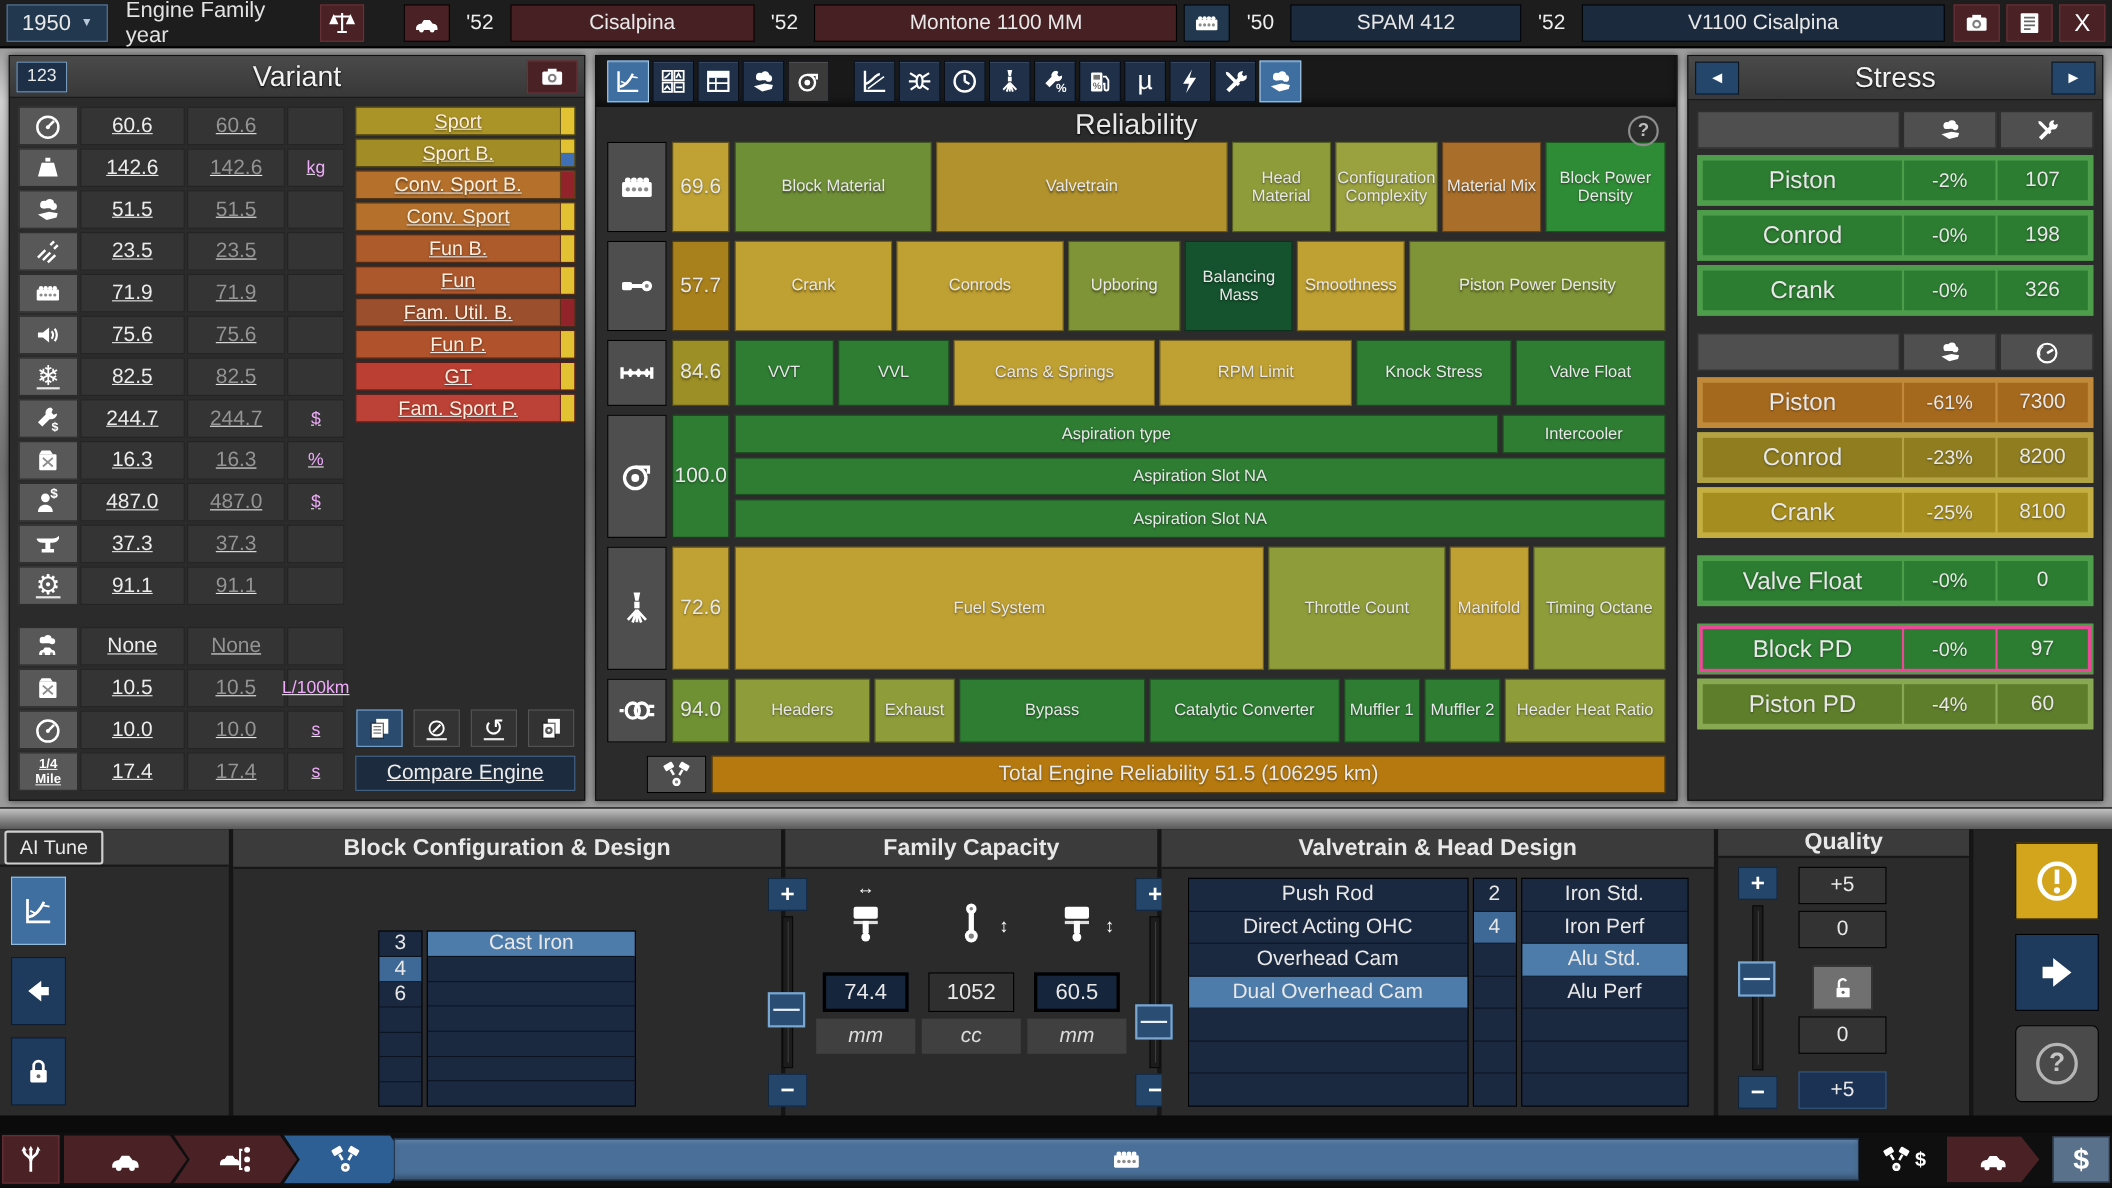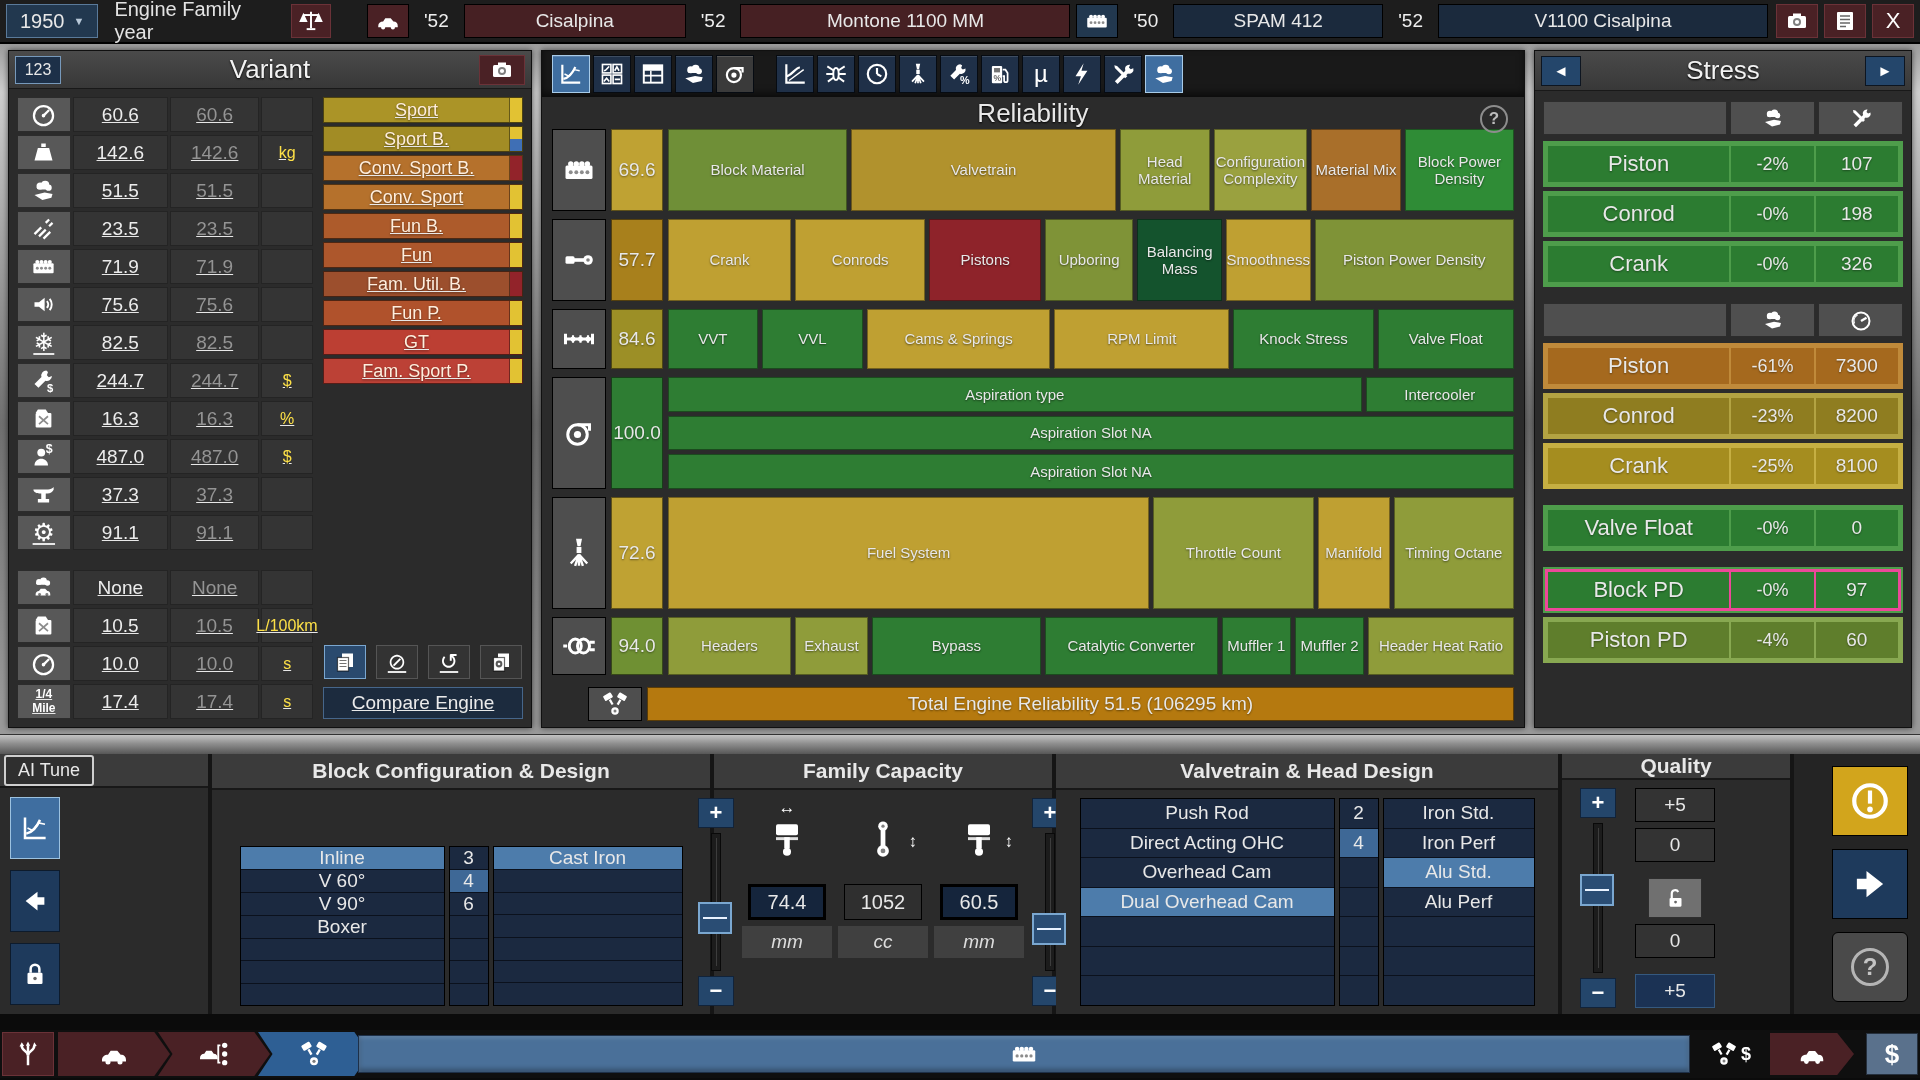--- a/index.html
+++ b/index.html
@@ -47,21 +47,21 @@
 
   .vbody { flex:1; display:flex; padding:8px; gap:10px;text-decoration:underline; }
   .statcol { width:296px; }
   .statgrp { display:flex; flex-direction:column; gap:3px; }
   .grp2 { margin-top:20px; }
   .stat-row { display:flex; gap:2px; height:35px; }
   .stat-ic { width:54px; background:#585858; border:1px solid #2c2c2c; display:flex; align-items:center; justify-content:center; }
   .scell { background:#343434; border:1px solid #242424; display:flex; align-items:center; justify-content:center; font-size:19px; }
   .v1 { width:96px; color:#ececec; }
   .v2 { width:90px; color:#949494; }
-  .sunit { width:52px; color:#fde047; font-size:16px; }
+  .sunit { width:52px; color:#f0abfc; font-size:16px; }
   .qm { display:flex; flex-direction:column; align-items:center; font-weight:bold; color:#fff; }
   .qm span { font-size:12px; line-height:1.1; }
 
   .mktcol { flex:1; display:flex; flex-direction:column; }
   .mkts { display:flex; flex-direction:column; gap:3px; }
   .mkt { height:26px; display:flex; border:1px solid rgba(0,0,0,.55); cursor:pointer; }
   .mkt-label { flex:1; display:flex; align-items:center; justify-content:center;
     font-size:18px; color:#ffeedd; text-shadow:0 1px 2px rgba(0,0,0,.5); }
   .mkt-edge { width:13px; display:flex; flex-direction:column; border-left:1px solid rgba(0,0,0,.4); }
   .mkt-edge div { flex:1; }
@@ -917,21 +917,20 @@
             <div class="ric">
               <svg class="sico" style="width: 36px; height: 36px;">
                 <use href="#sym-pistoncrank" xlink:href="#sym-pistoncrank"></use>
               </svg>
             </div>
             <div class="rscore" style="background: rgb(168, 128, 28);">57.7</div>
             <div class="rsegs">
               <div class="rline">
                 <div class="rseg" style="background: rgb(191, 160, 50); flex-grow: 15; flex-basis: 0px;">Crank</div>
                 <div class="rseg" style="background: rgb(191, 160, 50); flex-grow: 16; flex-basis: 0px;">Conrods</div>
-                <div class="rseg" style="background: rgb(142, 35, 42); flex-grow: 13.5; flex-basis: 0px;">Pistons</div>
                 <div class="rseg" style="background: rgb(127, 147, 55); flex-grow: 10.5; flex-basis: 0px;">Upboring</div>
                 <div class="rseg" style="background: #14532d; flex-grow: 10; flex-basis: 0px;">Balancing Mass</div>
                 <div class="rseg" style="background: rgb(191, 160, 50); flex-grow: 10; flex-basis: 0px;">Smoothness</div>
                 <div class="rseg" style="background: rgb(127, 147, 55); flex-grow: 25; flex-basis: 0px;">Piston Power Density</div>
               </div>
             </div>
           </div>
           <div class="rrow" style="height: 60px;">
             <div class="ric">
               <svg class="sico" style="width: 36px; height: 36px;">
@@ -1126,29 +1125,20 @@
             </svg>
           </div>
         </div>
     </div>
 
     <div class="bcol blockcol">
       <div class="bhead">
           <div class="btitle">Block Configuration &amp; Design</div>
         </div>
       <div class="bcontent">
-        <div class="list wt1" id="blockTypes">
-            <div class="lrow sel">Inline</div>
-            <div class="lrow">V 60°</div>
-            <div class="lrow">V 90°</div>
-            <div class="lrow">Boxer</div>
-            <div class="lrow"></div>
-            <div class="lrow"></div>
-            <div class="lrow"></div>
-          </div>
         <div class="list wc" id="blockCounts">
             <div class="lrow">3</div>
             <div class="lrow selc">4</div>
             <div class="lrow">6</div>
             <div class="lrow"></div>
             <div class="lrow"></div>
             <div class="lrow"></div>
             <div class="lrow"></div>
           </div>
         <div class="list wm1" id="blockMats">

